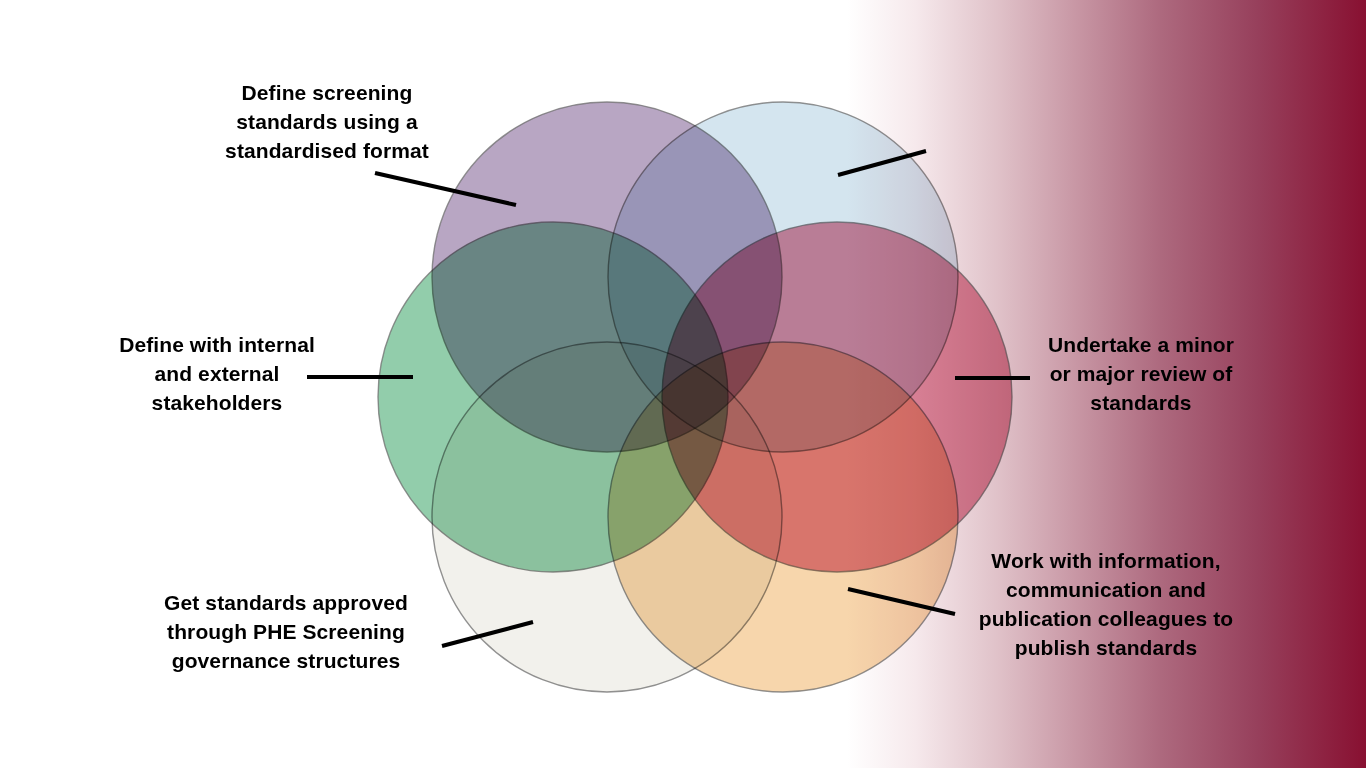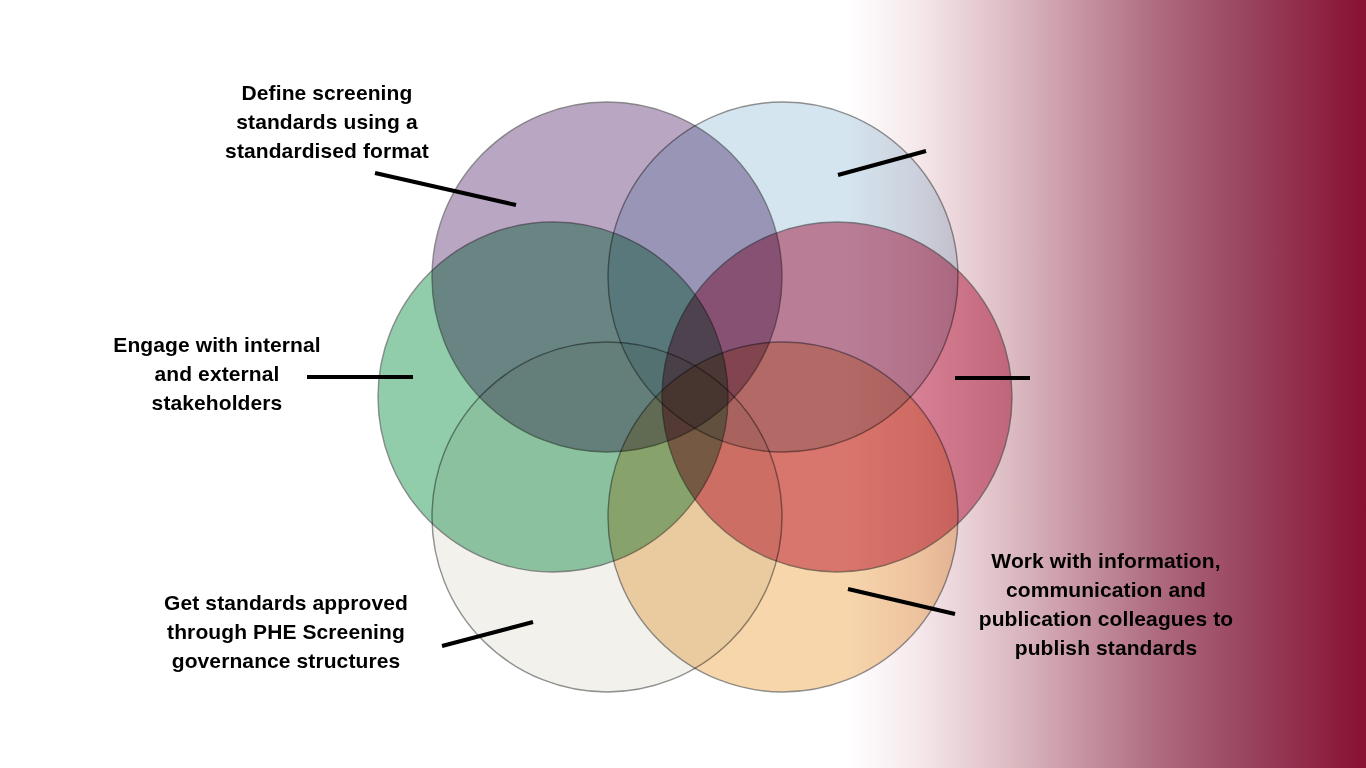--- a/index.html
+++ b/index.html
@@ -77,23 +77,26 @@
       <line x1="307" y1="377" x2="413" y2="377" stroke="#000000"></line>
       <line x1="955" y1="378" x2="1030" y2="378" stroke="#000000"></line>
       <line x1="442" y1="646" x2="533" y2="622" stroke="#000000"></line>
       <line x1="848" y1="589" x2="955" y2="614" stroke="#000000"></line>
     </g>
   </svg>
 
   <div class="label lbl-1">Define screening
 standards using a
 standardised format</div>
-  <div class="label lbl-3">Engage with internal
+  <div class="label lbl-3">Define with internal
 and external
 stakeholders</div>
+  <div class="label lbl-4">Undertake a minor
+or major review of
+standards</div>
   <div class="label lbl-5">Get standards approved
 through PHE Screening
 governance structures</div>
   <div class="label lbl-6">Work with information,
 communication and
 publication colleagues to
 publish standards</div>
 
 </div>
 

